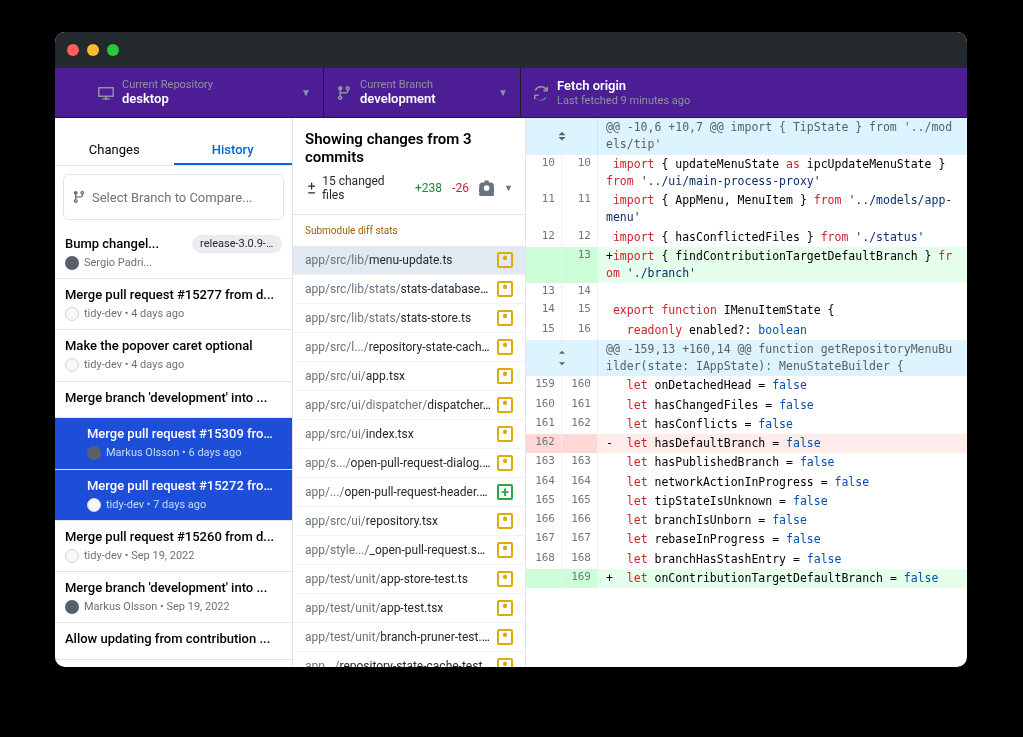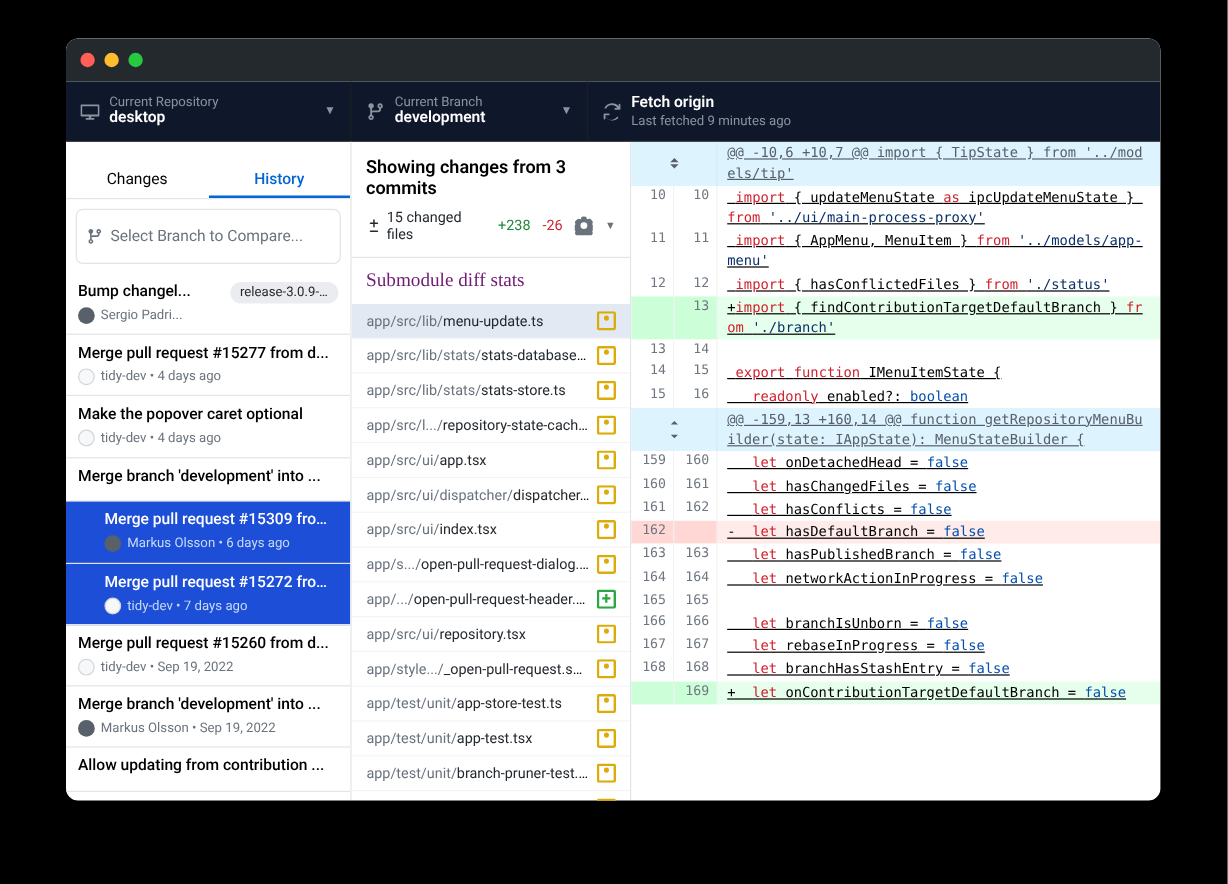--- a/index.html
+++ b/index.html
@@ -4,21 +4,21 @@
 <style>
   * { margin: 0; padding: 0; box-sizing: border-box; }
   body { font-family: -apple-system, BlinkMacSystemFont, "Segoe UI", Roboto, sans-serif; background: #000; width: 1023px; height: 737px; overflow: hidden; font-size: 13px; }
   .window { position: absolute; top: 32px; left: 55px; width: 912px; height: 635px; background: #fff; border-radius: 10px; overflow: hidden; box-shadow: 0 10px 40px rgba(0,0,0,0.5); display: flex; flex-direction: column; }
   .titlebar { height: 36px; background: #24292e; display: flex; align-items: center; padding: 0 12px; gap: 8px; }
   .dot { width: 12px; height: 12px; border-radius: 50%; }
   .dot.red { background: #ff5f56; }
   .dot.yellow { background: #ffbd2e; }
   .dot.green { background: #27c93f; }
 
-  .toolbar { height: 50px; background: #0f172a; display: flex; border-bottom: 1px solid #1b1f23; }
+  .toolbar { height: 50px; background: #4c1d95; display: flex; border-bottom: 1px solid #1b1f23; padding-left: 31px; }
   .toolbar-section { display: flex; align-items: center; padding: 0 12px; border-right: 1px solid #1b1f23; color: #fff; gap: 8px; cursor: pointer; position: relative; }
   .toolbar-section.repo { width: 238px; }
   .toolbar-section.branch { width: 197px; }
   .toolbar-section.fetch { flex: 1; border-right: none; }
   .toolbar-icon { width: 16px; fill: #8b949e; flex-shrink: 0; }
   .toolbar-text { flex: 1; line-height: 1.2; }
   .toolbar-label { font-size: 11px; color: #8b949e; }
   .toolbar-value { font-size: 13px; font-weight: 600; color: #fff; }
   .toolbar-sub { font-size: 11px; color: #8b949e; }
   .toolbar-caret { font-size: 10px; color: #8b949e; }
@@ -44,35 +44,35 @@
 
   .content { flex: 1; display: flex; overflow: hidden; }
   .files-pane { width: 233px; border-right: 1px solid #e1e4e8; display: flex; flex-direction: column; overflow: hidden; }
   .detail-header { padding: 12px; border-bottom: 1px solid #e1e4e8; }
   .detail-title { font-size: 15px; font-weight: 600; margin-bottom: 8px; }
   .stats { display: flex; align-items: center; gap: 10px; font-size: 12px; }
   .stat-files { display: flex; align-items: center; gap: 4px; color: #24292e; }
   .stat-add { color: #22863a; }
   .stat-del { color: #cb2431; }
   .gear { fill: #6a737d; cursor: pointer; }
-  .submodule { font-size: 16px; color: #701a75; padding: 10px 12px; font-family: Liberation Serif, serif; }
+  .submodule { font-size: 10px; color: #a16207; padding: 10px 12px; }
   .file-list { flex: 1; overflow-y: auto; }
   .file-item { display: flex; align-items: center; padding: 6px 12px; font-size: 12px; cursor: pointer; gap: 6px; border-bottom: 1px solid #f3f4f6; }
   .file-item.selected { background: #e2e9f3; }
   .file-path { flex: 1; white-space: nowrap; overflow: hidden; text-overflow: ellipsis; }
   .file-prefix { color: #6a737d; }
   .file-name { color: #24292e; }
   .file-status { width: 16px; height: 16px; display: flex; align-items: center; justify-content: center; font-size: 14px; font-weight: 700; border-radius: 2px; flex-shrink: 0; line-height: 1; }
   .file-status.mod { color: #dbab09; box-shadow: inset 0 0 0 2px #dbab09; font-size: 18px; padding-bottom: 3px; }
   .file-status.add { color: #28a745; box-shadow: inset 0 0 0 2px #28a745; }
 
   .diff-pane { flex: 1; overflow: auto; font-family: "SF Mono", Menlo, monospace; font-size: 11.5px; }
   .diff-line { display: flex; min-height: 18px; }
   .ln { width: 36px; text-align: right; padding: 1px 6px 1px 0; color: #6e7781; background: #fff; flex-shrink: 0; user-select: none; border-right: 1px solid #f0f1f2; font-size: 11px; }
-  .code { flex: 1; padding: 1px 8px; white-space: pre-wrap; word-break: break-all; line-height: 1.5; text-decoration: underline; }
+  .code { flex: 1; padding: 1px 8px; white-space: pre-wrap; word-break: break-all; line-height: 1.5; }
   .diff-line.hunk .code { background: #ddf4ff; color: #57606a; }
   .diff-line.add .code { background: #e6ffec; }
   .diff-line.add .ln { background: #ccffd8; }
   .diff-line.del .code { background: #ffebe9; }
   .diff-line.del .ln { background: #ffd7d5; }
   .kw { color: #cf222e; }
   .as { color: #cf222e; }
   .str { color: #0a3069; }
   .bool { color: #0550ae; }
   .type-kw { color: #0550ae; }
@@ -379,20 +379,21 @@
             <div class="code">   <span class="kw">let</span> hasPublishedBranch = <span class="bool">false</span></div>
           </div>
           <div class="diff-line ctx">
             <div class="ln">164</div>
             <div class="ln">164</div>
             <div class="code">   <span class="kw">let</span> networkActionInProgress = <span class="bool">false</span></div>
           </div>
           <div class="diff-line ctx">
             <div class="ln">165</div>
             <div class="ln">165</div>
+            <div class="code">   <span class="kw">let</span> tipStateIsUnknown = <span class="bool">false</span></div>
           </div>
           <div class="diff-line ctx">
             <div class="ln">166</div>
             <div class="ln">166</div>
             <div class="code">   <span class="kw">let</span> branchIsUnborn = <span class="bool">false</span></div>
           </div>
           <div class="diff-line ctx">
             <div class="ln">167</div>
             <div class="ln">167</div>
             <div class="code">   <span class="kw">let</span> rebaseInProgress = <span class="bool">false</span></div>

